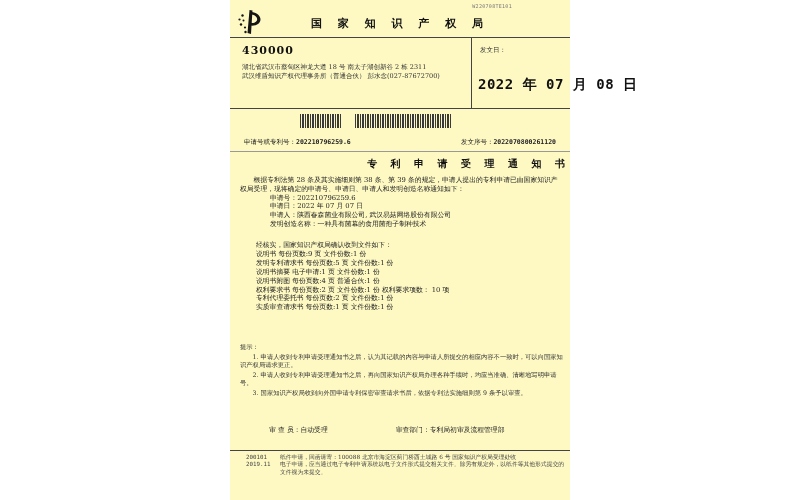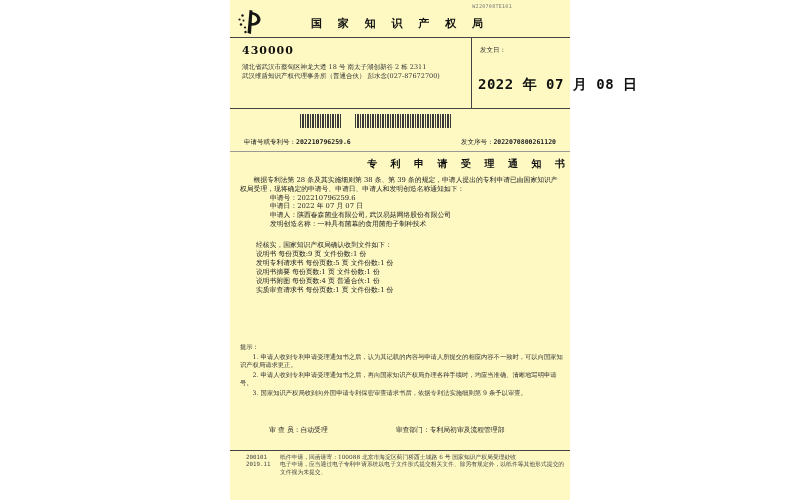--- a/index.html
+++ b/index.html
@@ -112,22 +112,24 @@
     <div class="field-line">申请号：202210796259.6</div>
     <div class="field-line">申请日：2022 年 07 月 07 日</div>
     <div class="field-line">申请人：陕西春森菌业有限公司, 武汉易菇网络股份有限公司</div>
     <div class="field-line">发明创造名称：一种具有菌幕的食用菌孢子制种技术</div>
   </div>
 
   <div class="received">
     <div class="line">经核实，国家知识产权局确认收到文件如下：</div>
     <div class="line">说明书 每份页数:9 页  文件份数:1 份</div>
     <div class="line">发明专利请求书 每份页数:5 页  文件份数:1 份</div>
-    <div class="line">说明书摘要 每份页数:1 页  文件份数:1 份</div>
+    <div class="line">说明书摘要 电子申请:1 页  文件份数:1 份</div>
     <div class="line">说明书附图 每份页数:4 页  普通合伙:1 份</div>
+    <div class="line">权利要求书 每份页数:2 页  文件份数:1 份  权利要求项数：  10 项</div>
+    <div class="line">专利代理委托书 每份页数:2 页  文件份数:1 份</div>
     <div class="line">实质审查请求书 每份页数:1 页  文件份数:1 份</div>
   </div>
 
   <div class="notes">
     <div>提示：</div>
     <div class="note">1. 申请人收到专利申请受理通知书之后，认为其记载的内容与申请人所提交的相应内容不一致时，可以向国家知识产权局请求更正。</div>
     <div class="note">2. 申请人收到专利申请受理通知书之后，再向国家知识产权局办理各种手续时，均应当准确、清晰地写明申请号。</div>
     <div class="note">3. 国家知识产权局收到向外国申请专利保密审查请求书后，依据专利法实施细则第 9 条予以审查。</div>
   </div>
 

